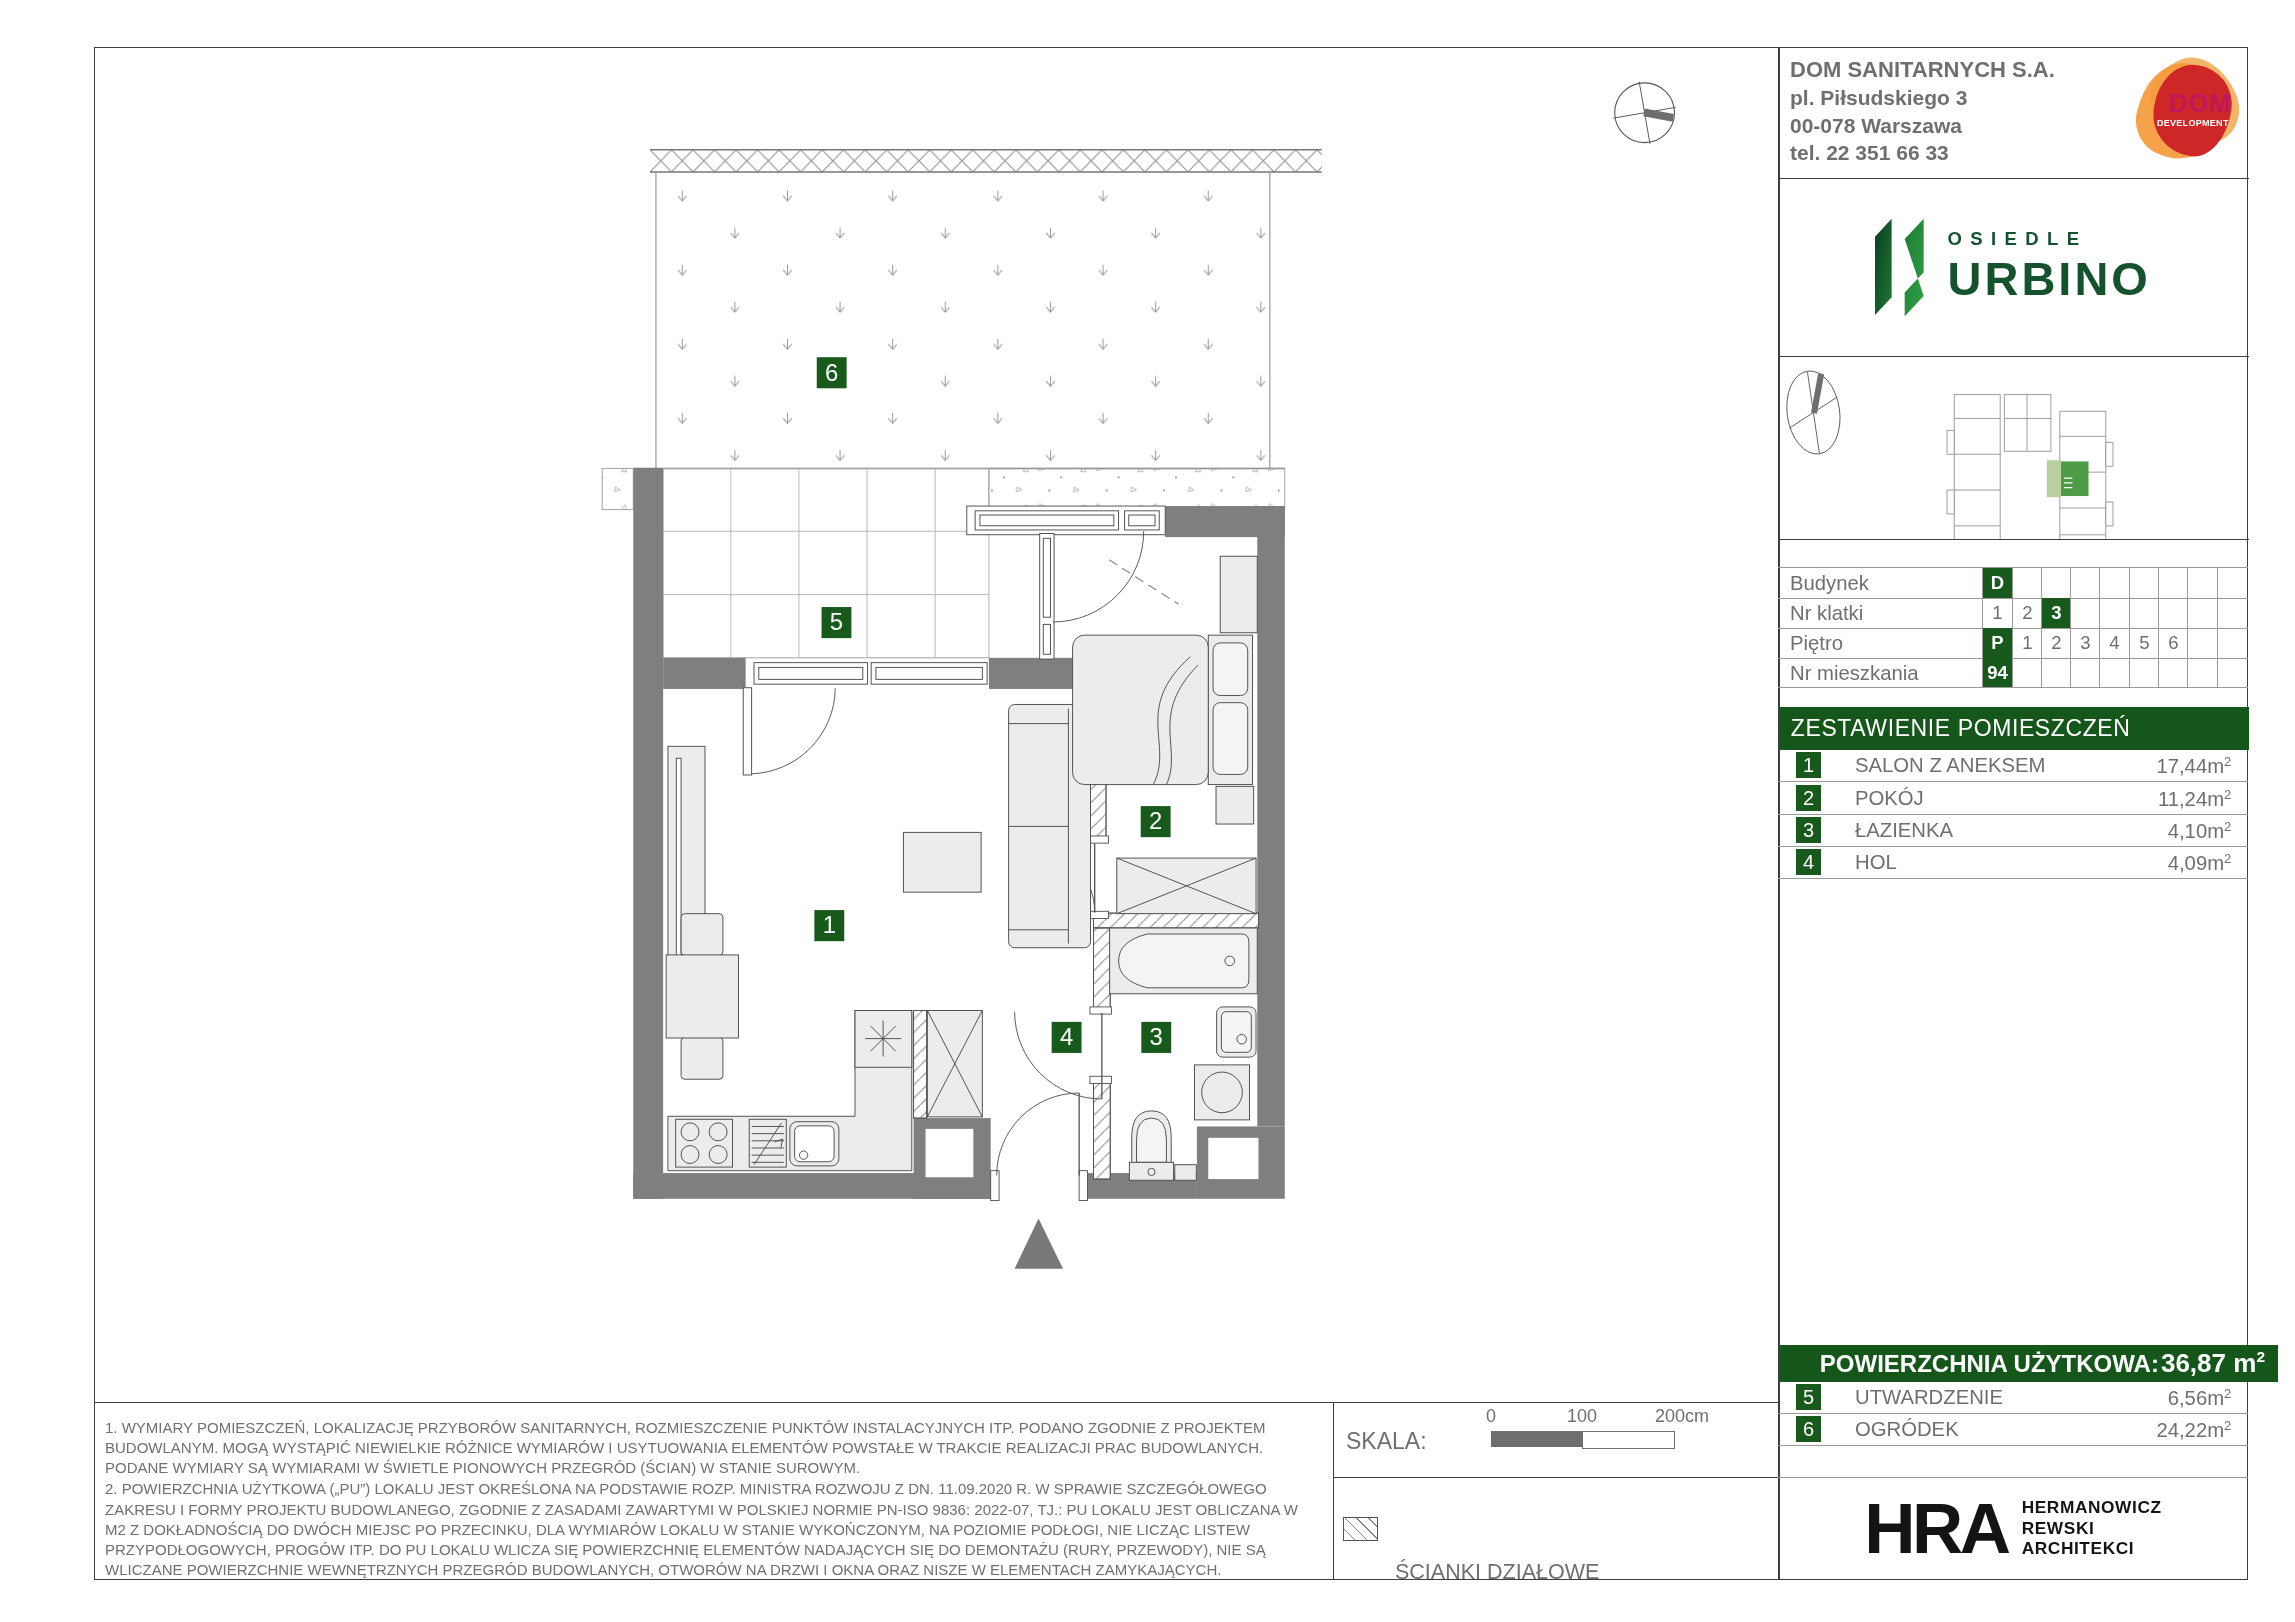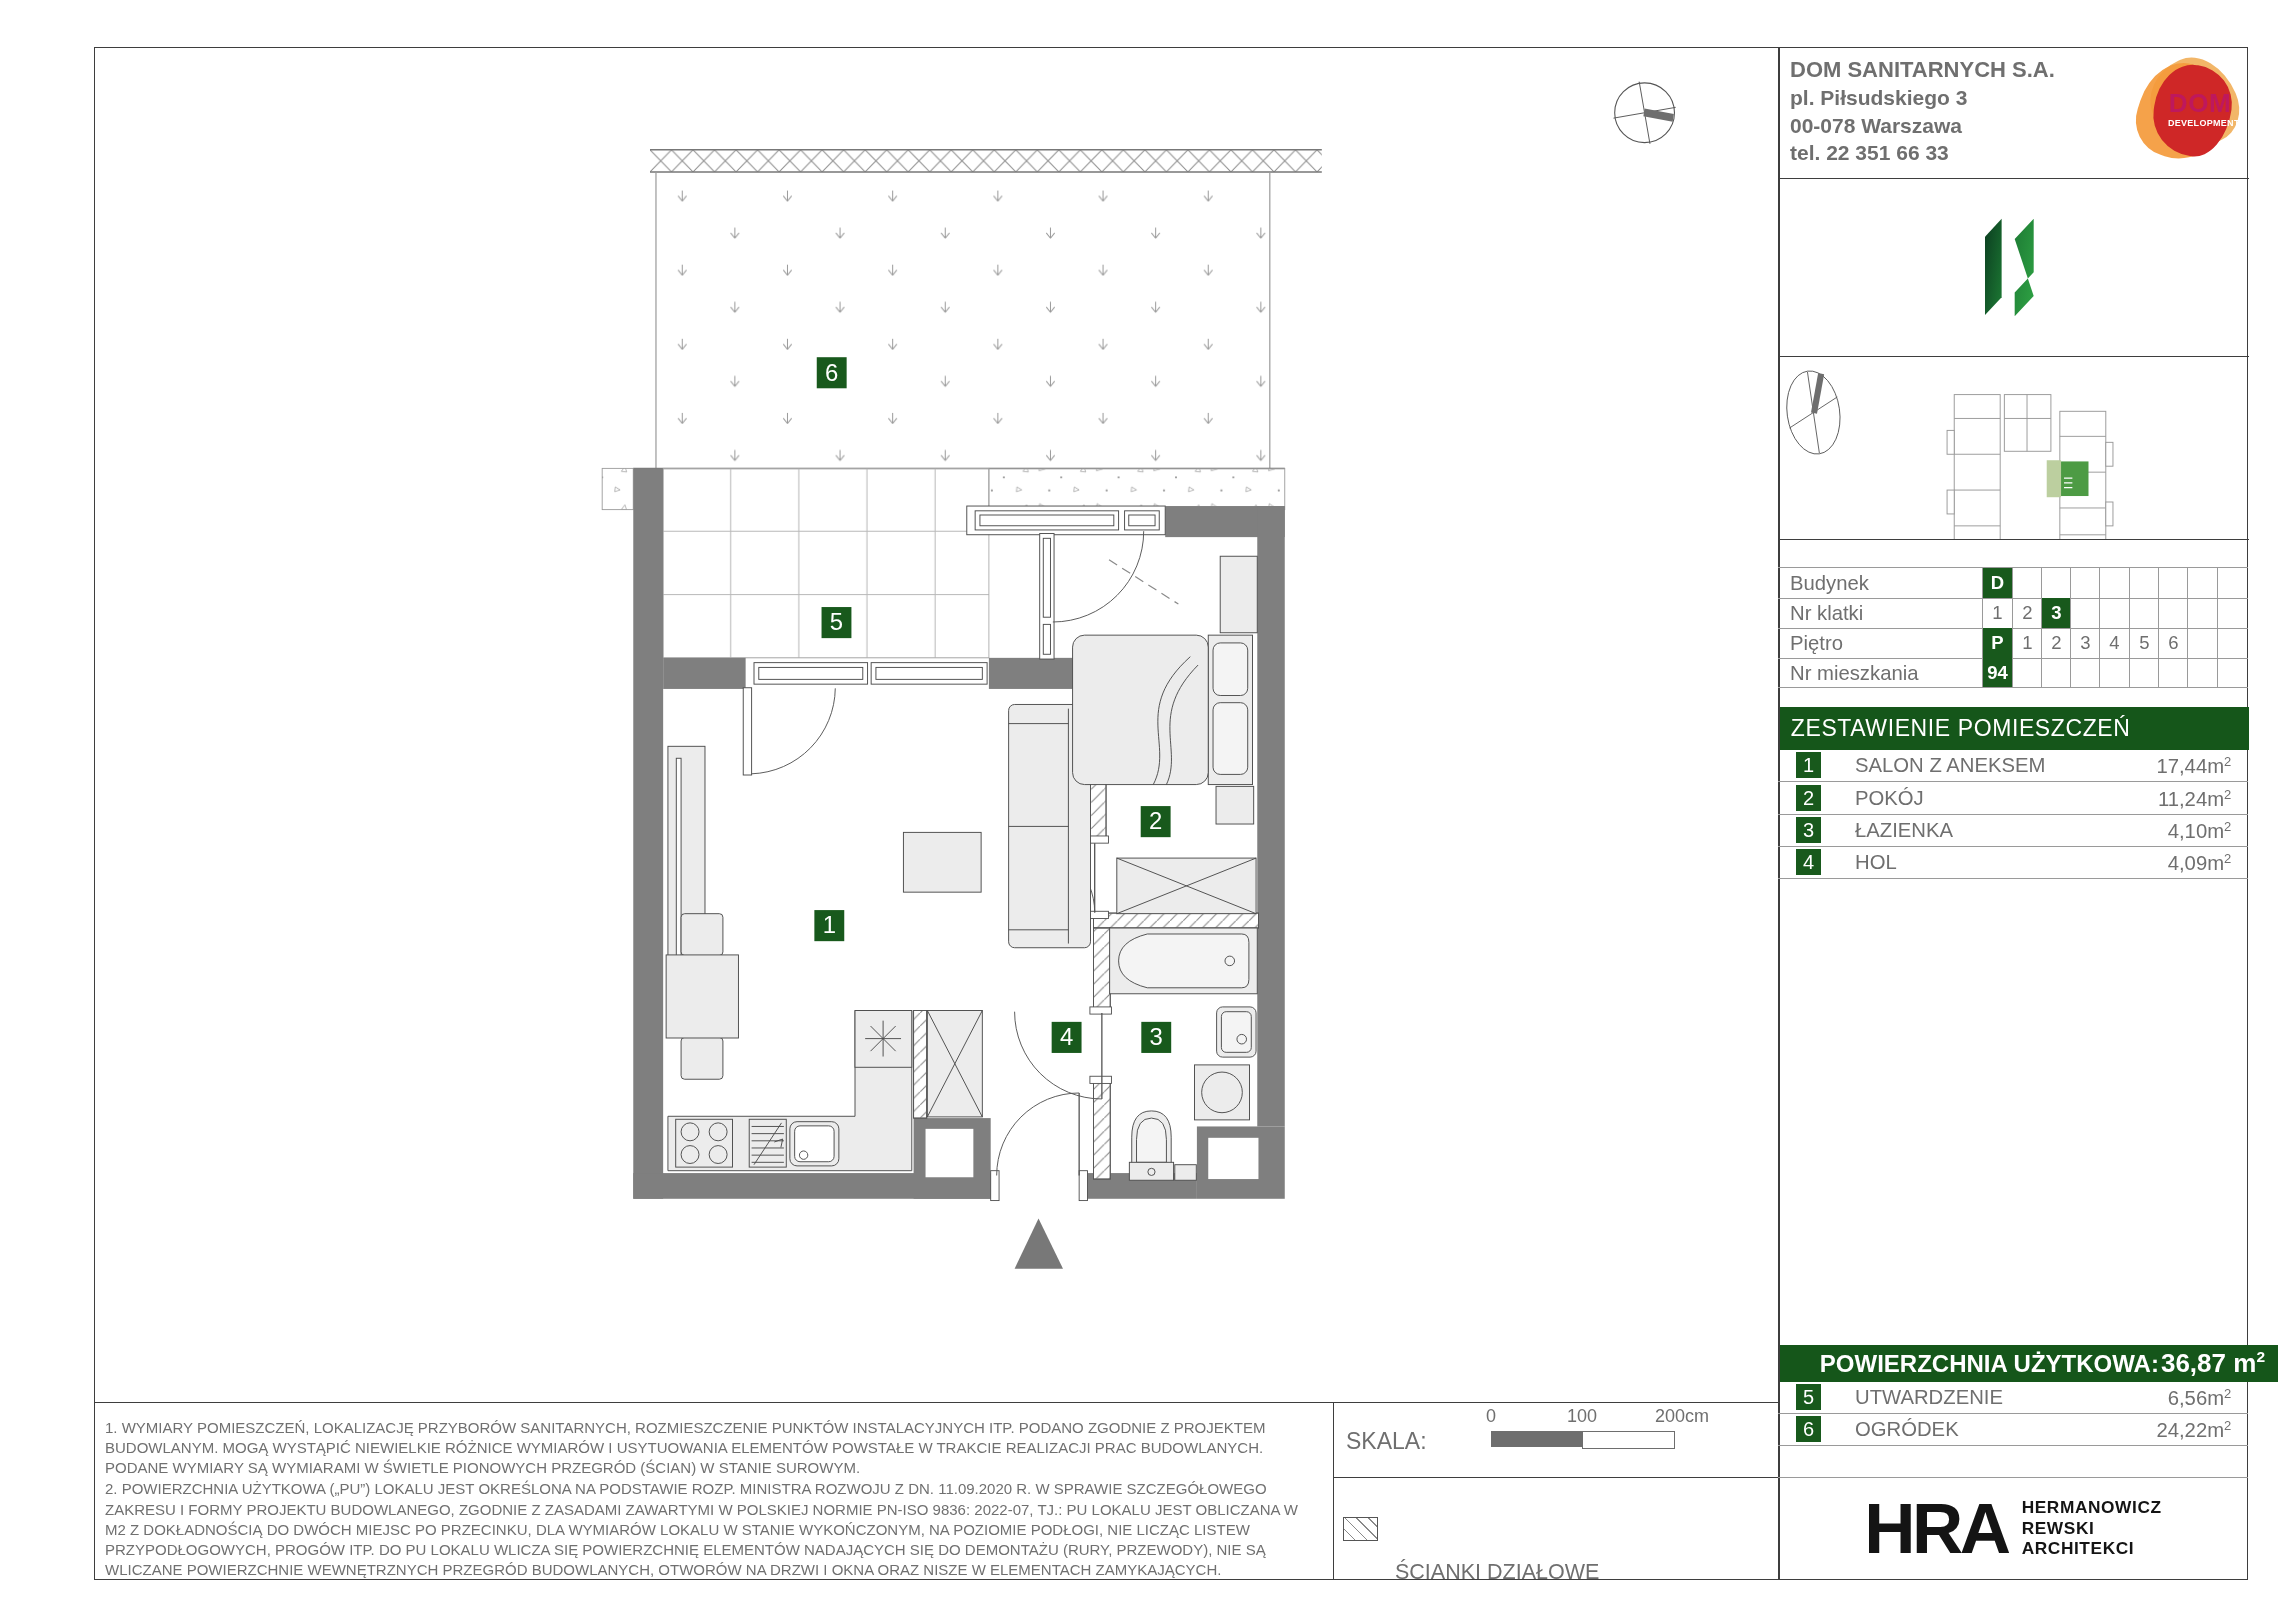--- a/index.html
+++ b/index.html
@@ -9,21 +9,21 @@
   
   .vdiv{position:absolute;background:#3e3e3e;}
   .hline{position:absolute;background:#3e3e3e;height:1.2px;}
   .company{position:absolute;left:1790px;top:55px;width:335px;color:#6f6f6f;font-weight:bold;line-height:1.32;font-size:21px;}
   .company .nm{font-size:22px;}
   .domlogo{position:absolute;left:2134px;top:57px;width:111px;height:111px;}
   .blob-o{position:absolute;left:4.8px;top:7.2px;width:90px;height:96px;background:#f49a3b;border-radius:46% 54% 58% 42%/55% 45% 60% 40%;transform:rotate(18deg);opacity:.92;}
   .blob-o2{position:absolute;left:18px;top:1.2px;width:84px;height:90px;background:#f0a94d;border-radius:55% 45% 40% 60%/45% 60% 42% 58%;transform:rotate(-24deg);opacity:.85;}
   .blob-r{position:absolute;left:20.3px;top:8.4px;width:77px;height:91px;background:#cf2727;border-radius:48% 52% 44% 56%/52% 44% 58% 46%;transform:rotate(8deg);}
   .domtxt{position:absolute;left:20.3px;top:31px;width:77px;text-align:right;color:#be185d;font-weight:bold;font-size:26px;letter-spacing:0.6px;}
-  .domsub{position:absolute;left:20.3px;top:61px;width:77px;text-align:center;color:#fff;font-weight:bold;font-size:9px;letter-spacing:0.3px;padding-left:11px;}
+  .domsub{position:absolute;left:20.3px;top:61px;width:77px;text-align:center;color:#fff;font-weight:bold;font-size:9px;letter-spacing:0.3px;}
   .urbino{position:absolute;left:1778px;top:179px;width:470px;height:176px;display:flex;align-items:center;justify-content:center;gap:15.5px;}
   .umark{width:57px;height:105px;}
   .utxt .l1{font-size:18.5px;font-weight:bold;letter-spacing:8.4px;color:#14532d;}
   .utxt .l2{font-size:47px;font-weight:bold;letter-spacing:3px;color:#14532d;margin-top:1.2px;}
   
   .utab-label{position:absolute;left:1790px;width:191px;height:30px;font-size:20.3px;color:#6f6f6f;display:flex;align-items:center;}
   .ucell{position:absolute;width:29px;height:30px;border-left:1.2px solid #9a9a9a;display:flex;align-items:center;justify-content:center;font-size:18.5px;color:#6f6f6f;}
   .ucell.hl{background:#18591c;color:#fff;font-weight:bold;}
   .utab-row-line{position:absolute;left:1778px;width:470px;height:1.2px;background:#9a9a9a;}
   
@@ -325,20 +325,24 @@
           <stop offset="1" stop-color="#1d7a34"></stop>
       </linearGradient>
       <linearGradient id="ug2" x1="0" y1="0" x2="1" y2="1">
         <stop offset="0" stop-color="#1d7a34"></stop>
           <stop offset="1" stop-color="#2fa344"></stop>
       </linearGradient>
     </defs>
     <polygon points="0,30 28,0 28,132 0,162" fill="url(#ug1)" transform="translate(0,6)"></polygon>
     <polygon points="42,40 74,6 74,96 42,130 42,170 74,136" fill="url(#ug2)" transform="translate(8,0)"></polygon>
   </svg>
+  <div class="utxt">
+    <div class="l1">OSIEDLE</div>
+    <div class="l2">URBINO</div>
+  </div>
 </div>
 <div class="hline" style="left:1780px;top:356px;width:469px;"></div>
 
 <svg class="abs" style="left:1780px;top:357px;" width="469" height="182" viewBox="2977 597 784 305">
   <g stroke="#555" stroke-width="1.5" fill="none">
     <ellipse cx="3032" cy="690" rx="44" ry="70" transform="rotate(-8 3032 690)"></ellipse>
     <line x1="2992" y1="716" x2="3072" y2="664"></line>
     <line x1="3022" y1="622" x2="3042" y2="758"></line>
     <polygon points="3028,690 3040,624 3050,626 3038,692" fill="#6e6e6e" stroke="none"></polygon>
   </g>

